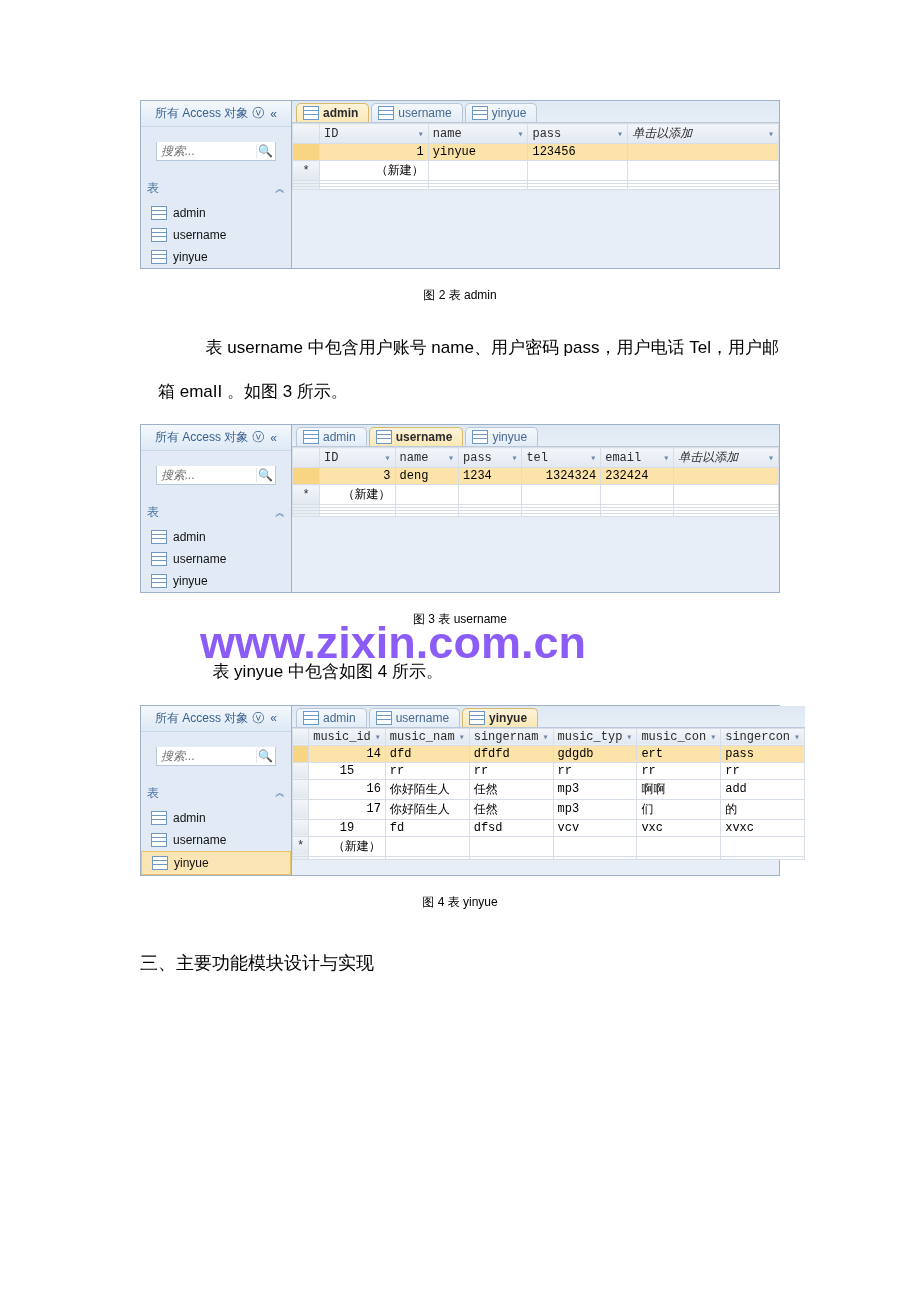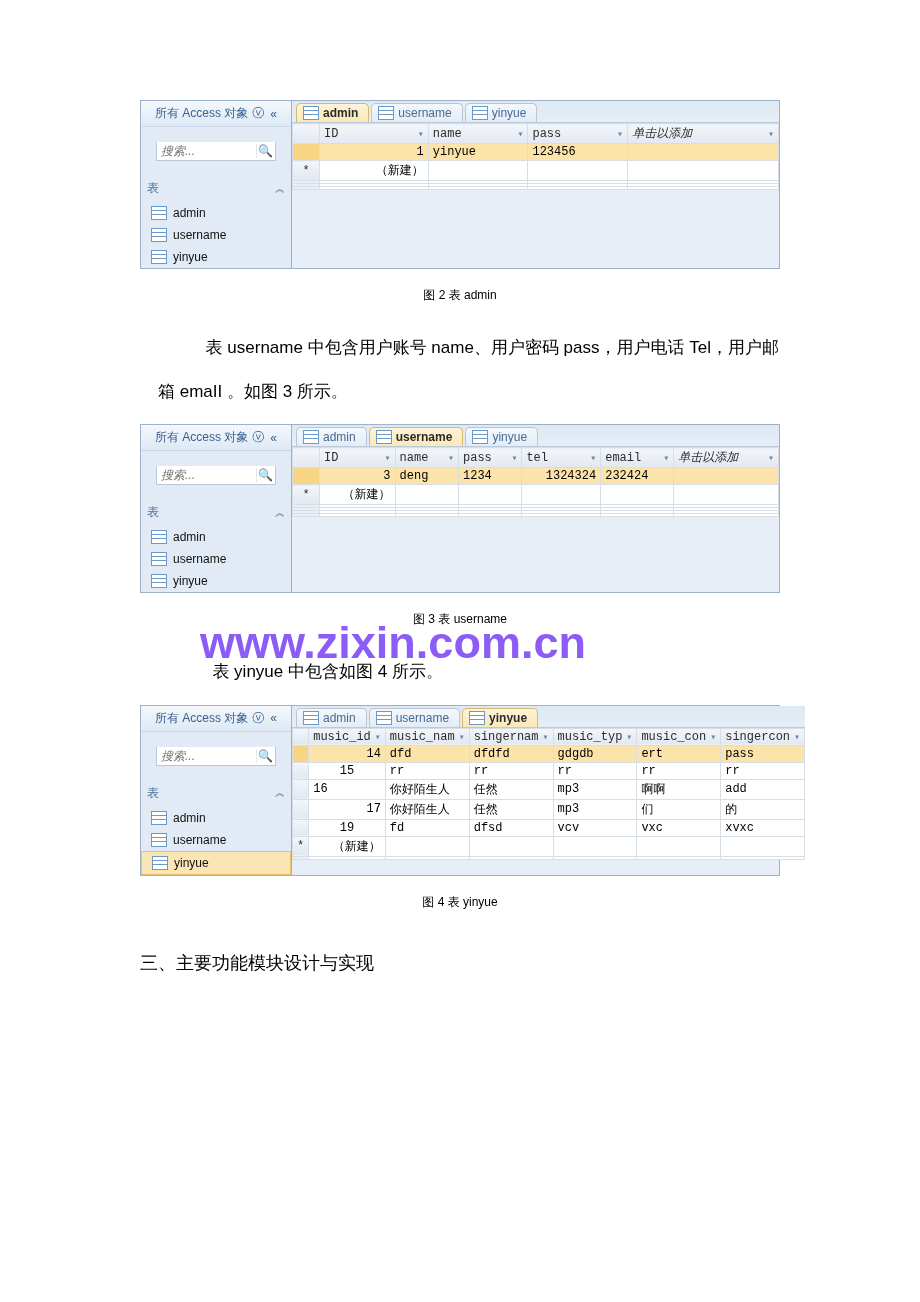--- a/index.html
+++ b/index.html
@@ -577,21 +577,21 @@
             <th class="rowhead"></th>
             <td style="text-align:center">15</td>
             <td>rr</td>
             <td>rr</td>
             <td>rr</td>
             <td>rr</td>
             <td>rr</td>
           </tr>
           <tr>
             <th class="rowhead"></th>
-            <td style="">16</td>
+            <td style="text-align:right">16</td>
             <td>你好陌生人</td>
             <td>任然</td>
             <td>mp3</td>
             <td>啊啊</td>
             <td>add</td>
           </tr>
           <tr>
             <th class="rowhead"></th>
             <td style="text-align:right">17</td>
             <td>你好陌生人</td>

